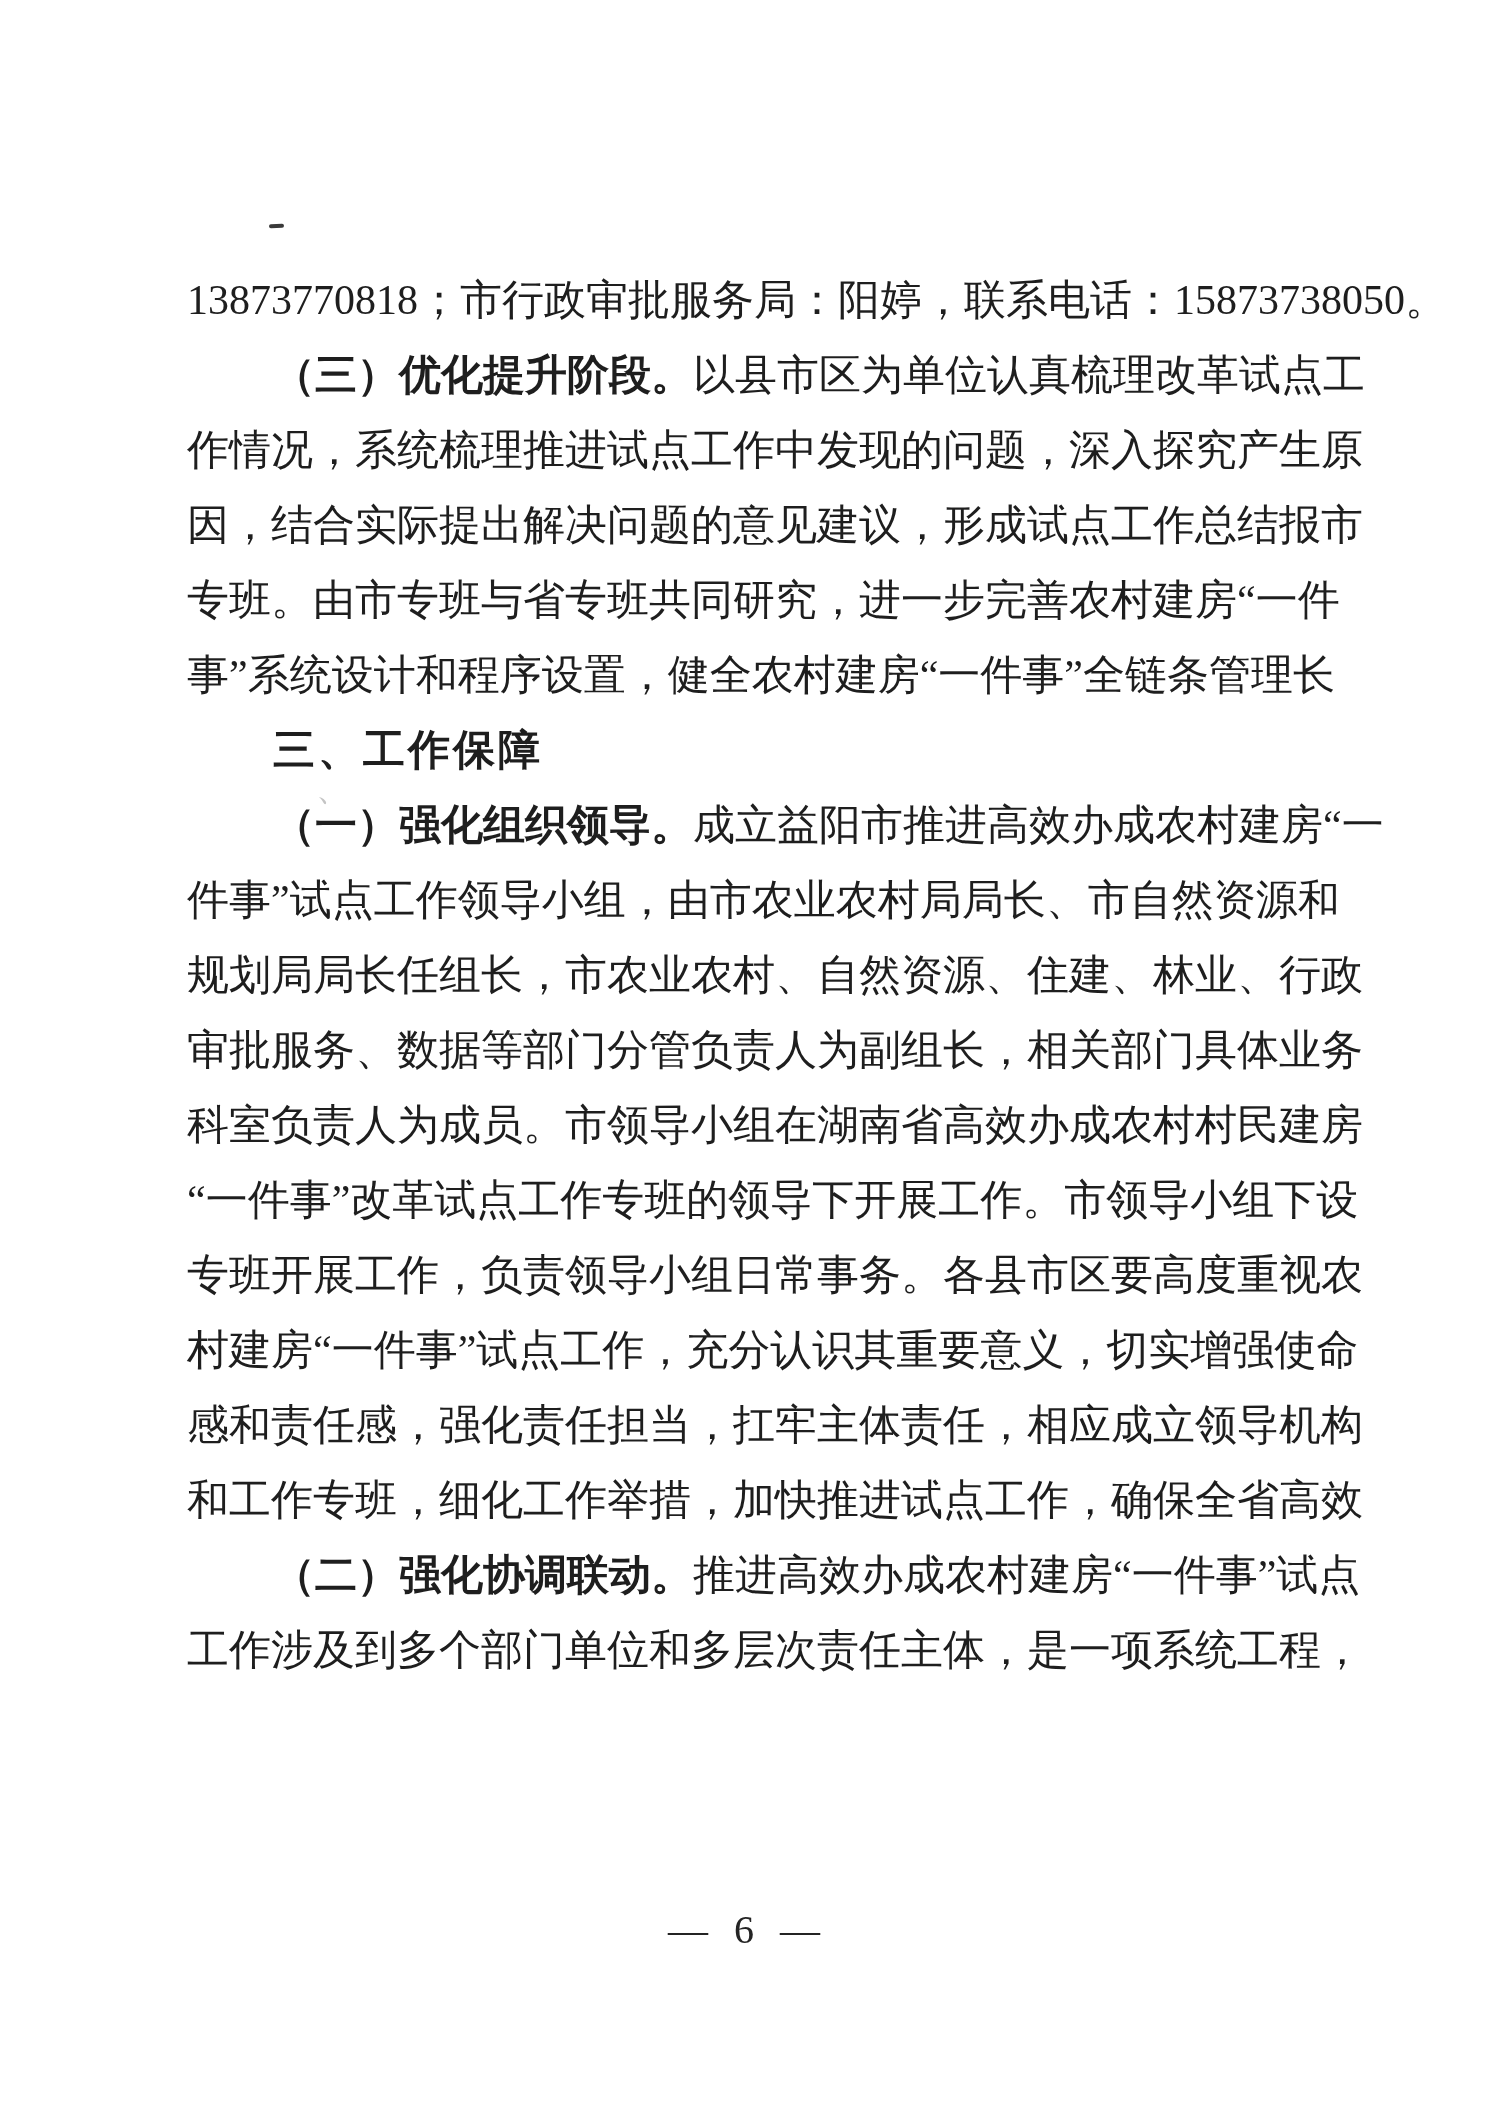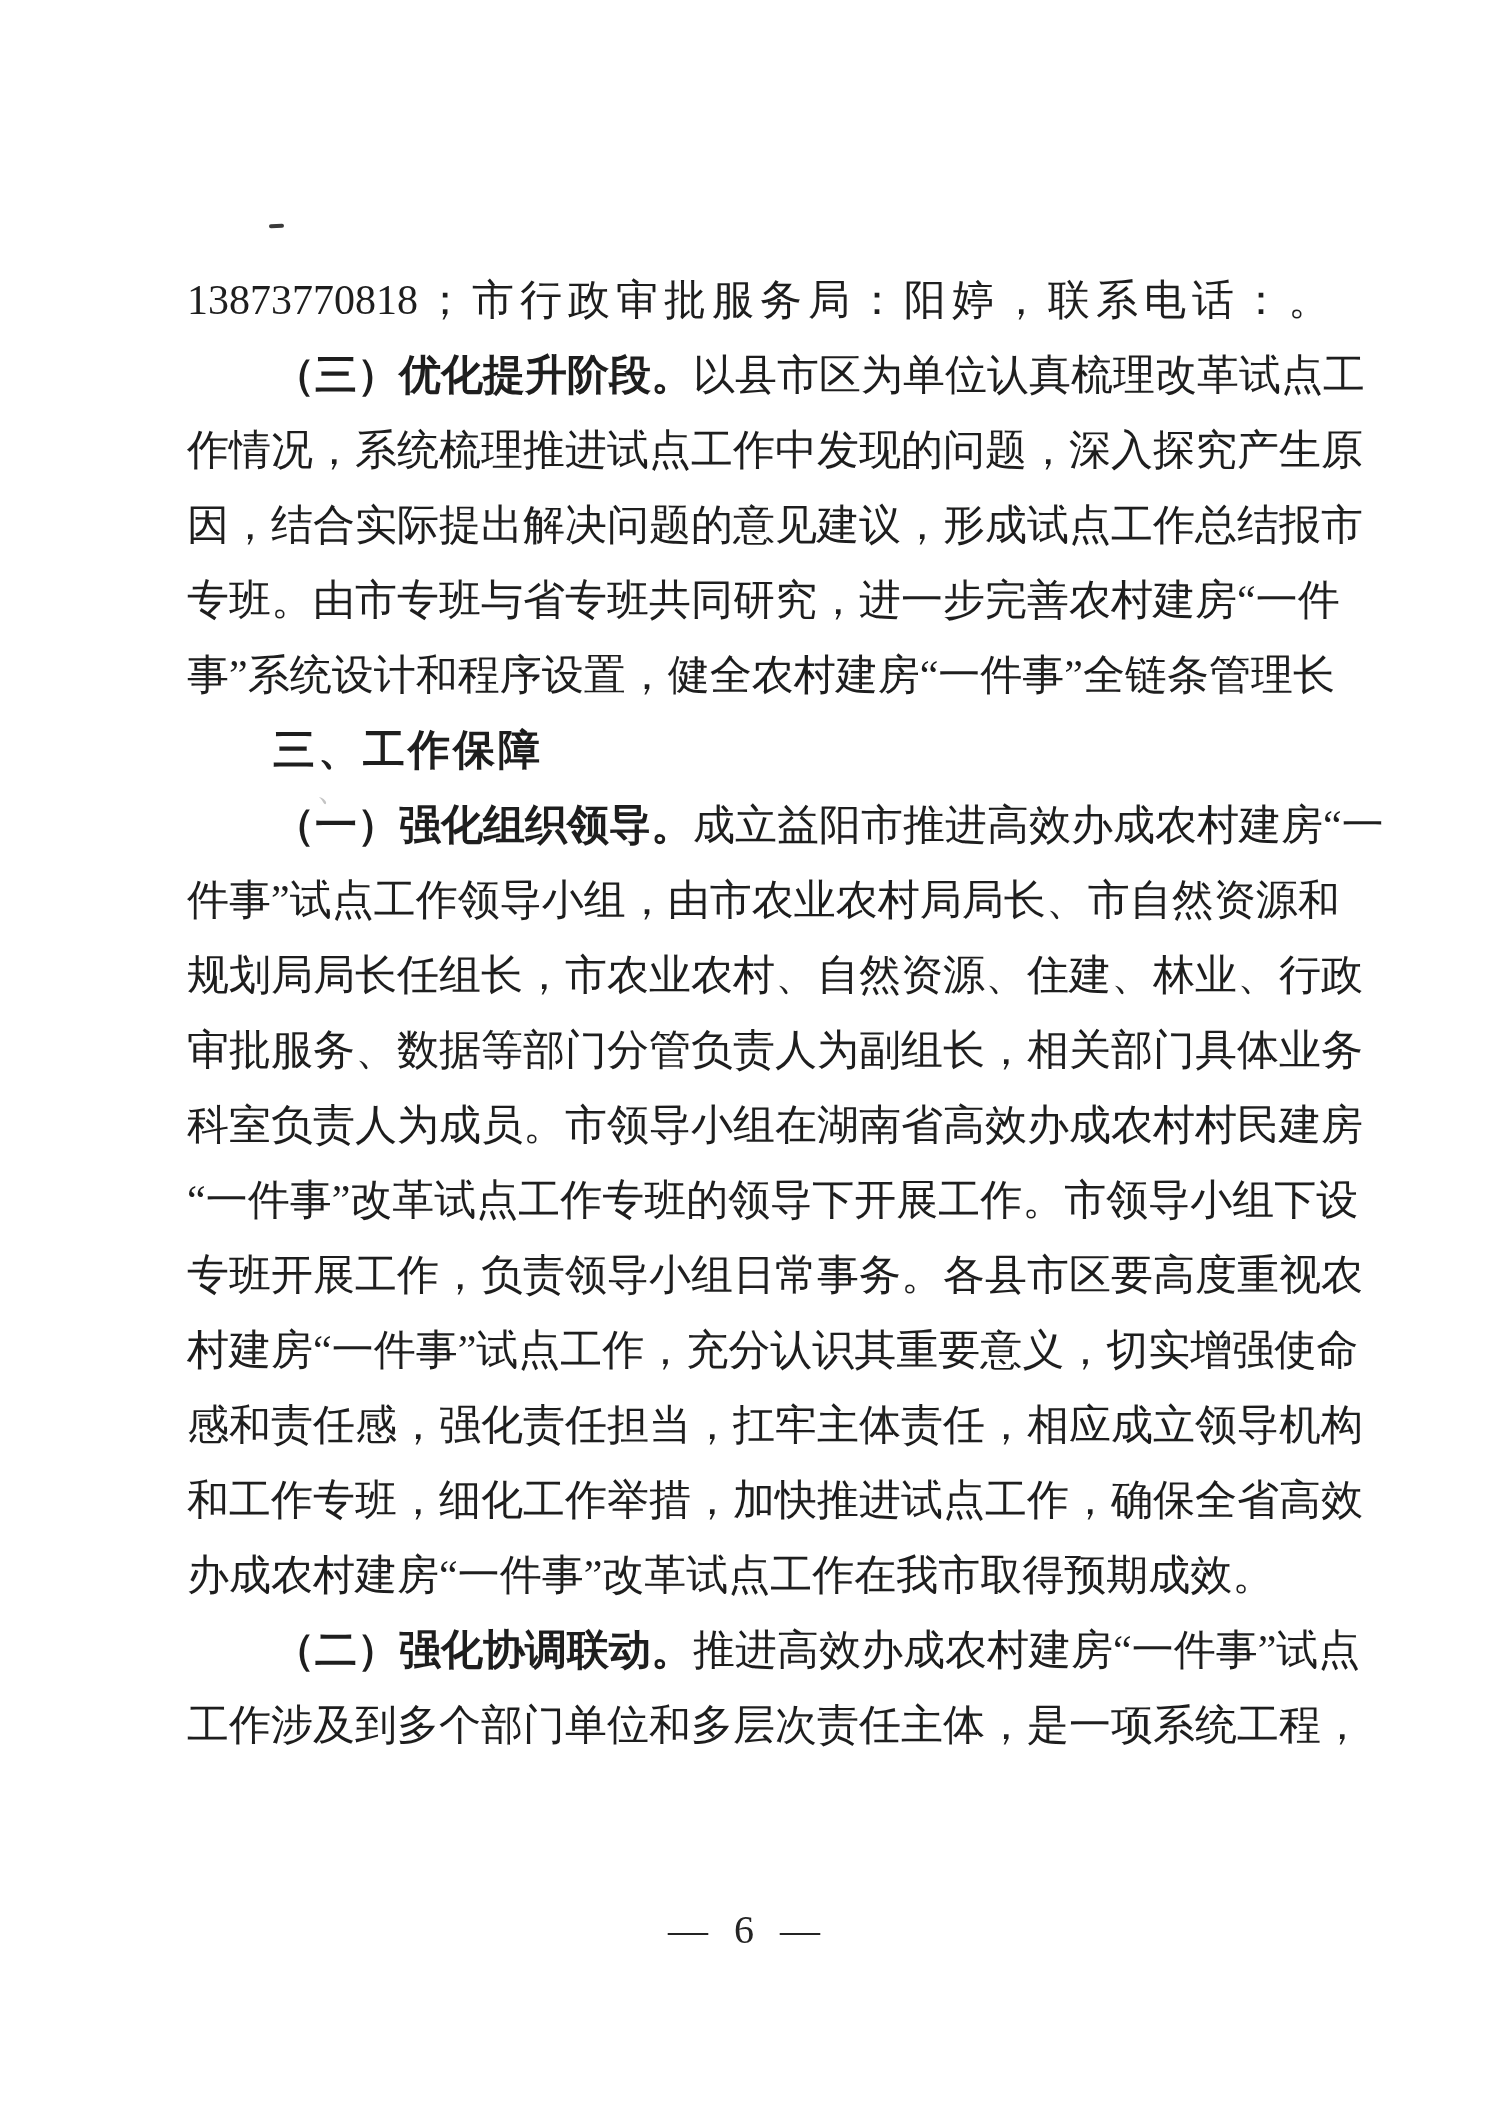--- a/index.html
+++ b/index.html
@@ -100,20 +100,21 @@
         <span>局</span>
         <span>：</span>
         <span>阳</span>
         <span>婷</span>
         <span>，</span>
         <span>联</span>
         <span>系</span>
         <span>电</span>
         <span>话</span>
         <span>：</span>
+        <span>15873738050</span>
         <span>。</span>
       </div>
       <div class="line j ind">
         <span class="b">（</span>
         <span class="b">三</span>
         <span class="b">）</span>
         <span class="b">优</span>
         <span class="b">化</span>
         <span class="b">提</span>
         <span class="b">升</span>
@@ -553,21 +554,20 @@
         <span>工</span>
         <span>作</span>
         <span>，</span>
         <span>确</span>
         <span>保</span>
         <span>全</span>
         <span>省</span>
         <span>高</span>
         <span>效</span>
       </div>
-      <div class="line"><span>办成农村建房“一件事”改革试点工作在我市取得预期成效。</span></div>
       <div class="line j ind">
         <span class="b">（</span>
         <span class="b">二</span>
         <span class="b">）</span>
         <span class="b">强</span>
         <span class="b">化</span>
         <span class="b">协</span>
         <span class="b">调</span>
         <span class="b">联</span>
         <span class="b">动</span>

